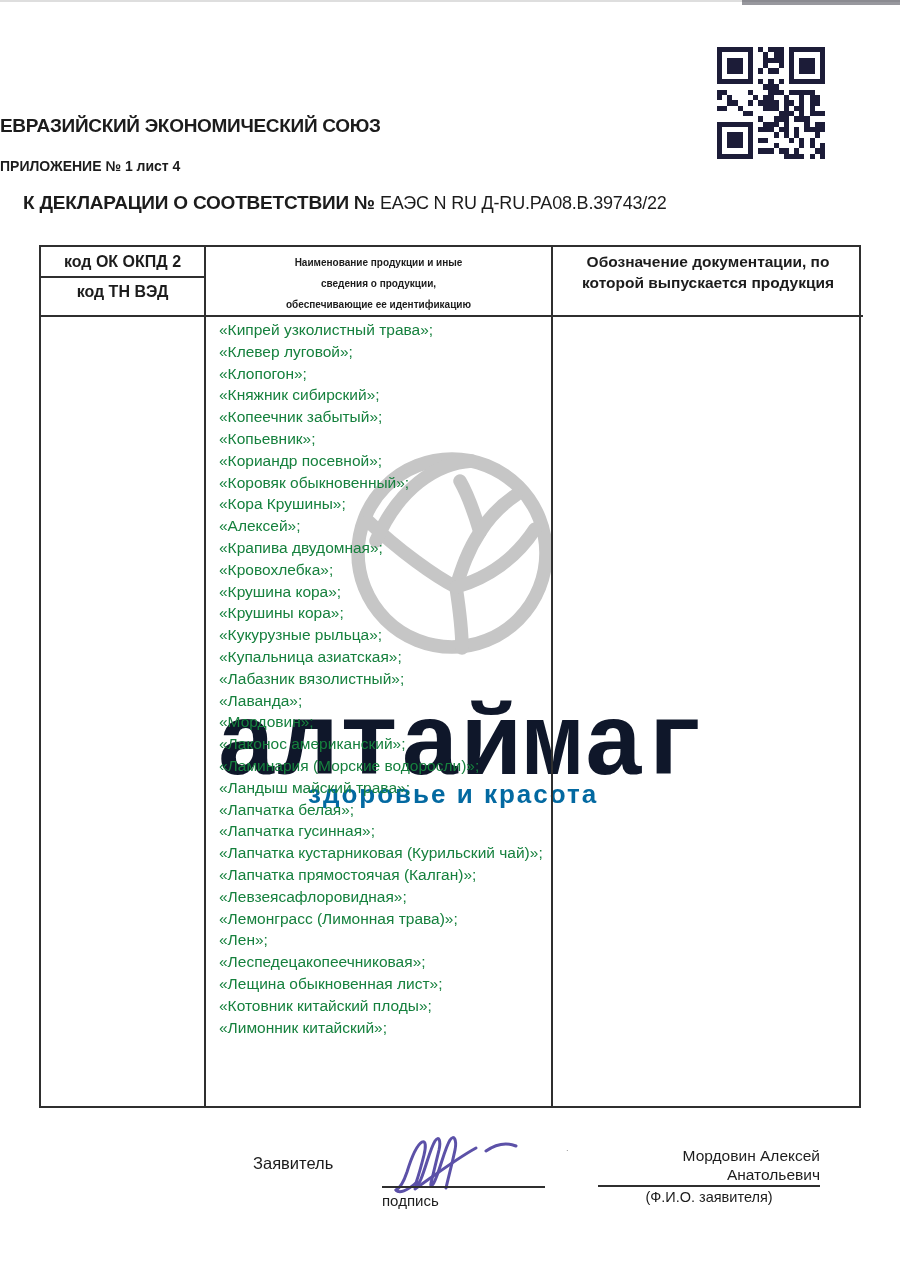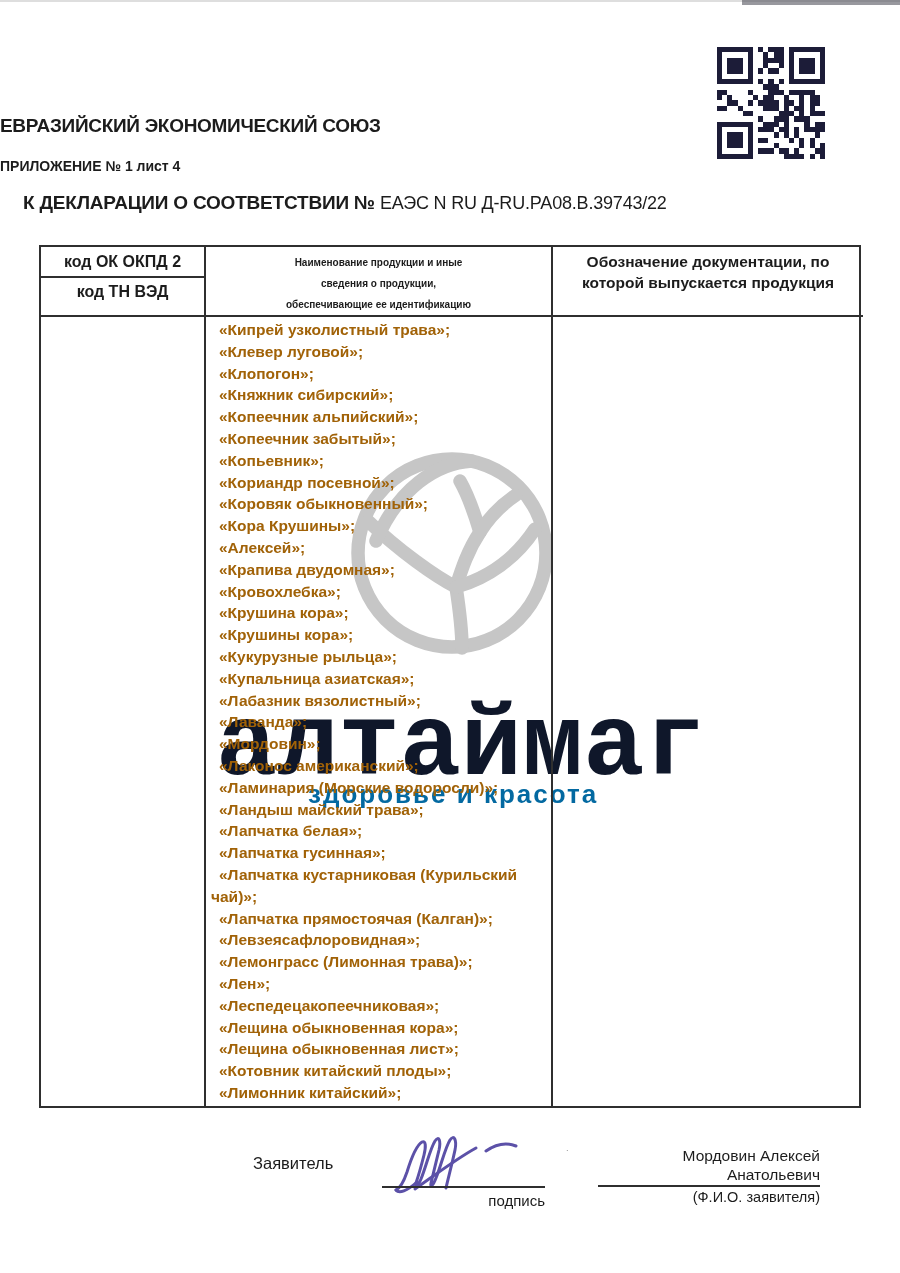--- a/index.html
+++ b/index.html
@@ -33,30 +33,30 @@
   .cell { background:transparent; }
   .cell.c1, .cell.c2 { border-right:2px solid #2f2f2f; }
   .hcell { height:70px; border-bottom:2px solid #2f2f2f; font-weight:bold; text-align:center; }
   .hcell.h1 { font-size:16px; padding-top:6px; }
   .h1-top { display:inline-block; padding-bottom:5px; }
   .h1-sep { width:100%; height:0; border-bottom:2px solid #2f2f2f; margin-bottom:5px; }
   .hcell.h2 { font-size:10px; padding-top:5px; line-height:21px; }
   .hcell.h3 { font-size:15.5px; padding-top:4px; line-height:21px; }
   .bcell { height:789px; }
   .product-list { padding-top:2px; padding-left:5px; padding-right:2px; }
-  .product-line { font-size:15.5px; line-height:21.8px; color:#a16207; text-indent:8px;font-weight:bold; }
+  .product-line { font-size:15.5px; line-height:21.8px; color:#15803d; text-indent:8px; }
 
   
   .applicant-label { position:absolute; left:253px; top:1154px; font-size:16.5px; }
   .sig-svg { position:absolute; left:390px; top:1133px; width:150px; height:66px; }
   .sig-line { position:absolute; left:382px; top:1186px; width:163px; height:2px; background:#2f2f2f; }
-  .sig-caption { position:absolute; left:382px; top:1192px; width:163px; text-align:right; font-size:15px; }
+  .sig-caption { position:absolute; left:382px; top:1192px; width:163px; text-align:left; font-size:15px; }
   .name-block { position:absolute; left:598px; top:1147px; width:222px; text-align:right; font-size:15.5px; line-height:18.5px; }
   .name-line { position:absolute; left:598px; top:1185px; width:222px; height:2px; background:#2f2f2f; }
-  .name-caption { position:absolute; left:598px; top:1189px; width:222px; text-align:right; font-size:14.5px; }
+  .name-caption { position:absolute; left:598px; top:1189px; width:222px; text-align:center; font-size:14.5px; }
 
   .speck { position:absolute; left:566px; top:1148px; font-size:11px; color:#9a9a9a; }
 </style>
 </head>
 <body>
 
 <div class="page">
 
   <div class="edge-top"></div>
   <div class="edge-top-right"></div>
@@ -326,21 +326,20 @@
       <div>которой выпускается продукция</div>
     </div>
 
     <div class="cell c1 bcell"></div>
     <div class="cell c2 bcell">
       <div class="product-list">
           <div class="product-line">«Кипрей узколистный трава»;</div>
           <div class="product-line">«Клевер луговой»;</div>
           <div class="product-line">«Клопогон»;</div>
           <div class="product-line">«Княжник сибирский»;</div>
-          <div class="product-line">«Копеечник альпийский»;</div>
           <div class="product-line">«Копеечник забытый»;</div>
           <div class="product-line">«Копьевник»;</div>
           <div class="product-line">«Кориандр посевной»;</div>
           <div class="product-line">«Коровяк обыкновенный»;</div>
           <div class="product-line">«Кора Крушины»;</div>
           <div class="product-line">«Алексей»;</div>
           <div class="product-line">«Крапива двудомная»;</div>
           <div class="product-line">«Кровохлебка»;</div>
           <div class="product-line">«Крушина кора»;</div>
           <div class="product-line">«Крушины кора»;</div>
@@ -353,21 +352,20 @@
           <div class="product-line">«Ламинария (Морские водоросли)»;</div>
           <div class="product-line">«Ландыш майский трава»;</div>
           <div class="product-line">«Лапчатка белая»;</div>
           <div class="product-line">«Лапчатка гусинная»;</div>
           <div class="product-line">«Лапчатка кустарниковая (Курильский чай)»;</div>
           <div class="product-line">«Лапчатка прямостоячая (Калган)»;</div>
           <div class="product-line">«Левзеясафлоровидная»;</div>
           <div class="product-line">«Лемонграсс (Лимонная трава)»;</div>
           <div class="product-line">«Лен»;</div>
           <div class="product-line">«Леспедецакопеечниковая»;</div>
-          <div class="product-line">«Лещина обыкновенная кора»;</div>
           <div class="product-line">«Лещина обыкновенная лист»;</div>
           <div class="product-line">«Котовник китайский плоды»;</div>
           <div class="product-line">«Лимонник китайский»;</div>
         </div>
     </div>
     <div class="cell c3 bcell"></div>
   </div>
 
   <div class="applicant-label">Заявитель</div>
 

